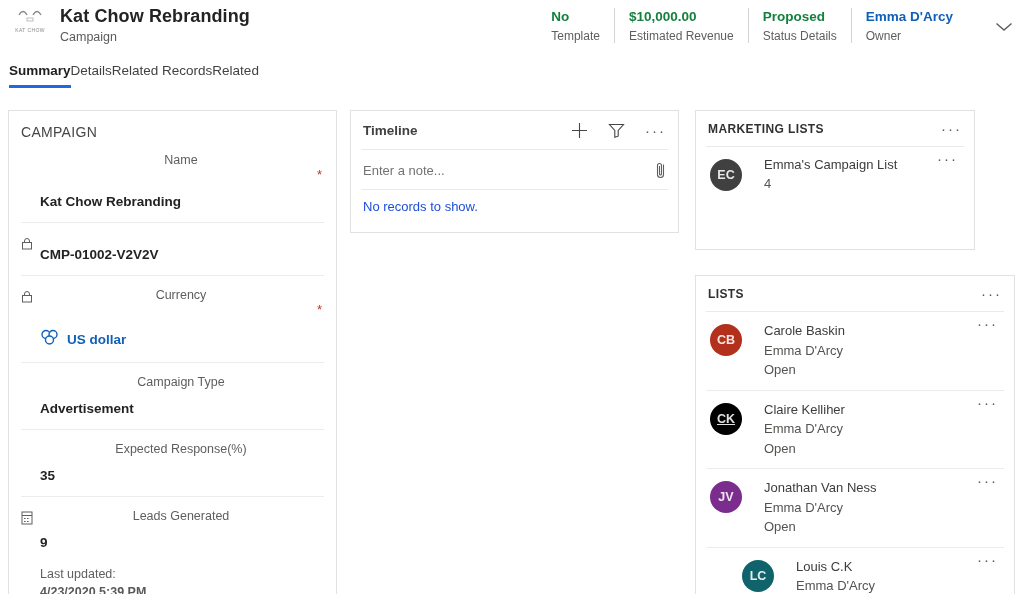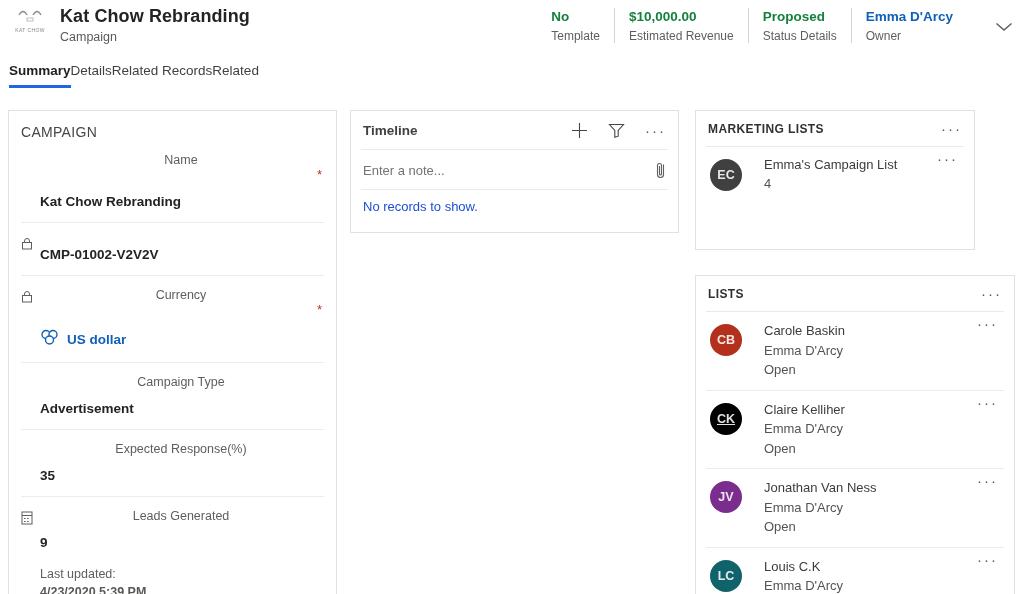--- a/index.html
+++ b/index.html
@@ -275,21 +275,21 @@
       <div class="avatar" style="background-color: rgb(123, 45, 142);">JV</div>
       <div class="item-text">
         <div class="item-line1">Jonathan Van Ness</div>
         <div class="item-line2">Emma D'Arcy</div>
         <div class="item-line3">Open</div>
       </div>
       <span class="item-more more-dots">···</span>
     </div>
 
     <div class="list-item bordered">
-      <div class="avatar" style="background-color: rgb(17, 99, 107);">LC</div>
+      <div class="avatar" style="background-color: rgb(17, 99, 107); margin-left: 32px;">LC</div>
       <div class="item-text">
         <div class="item-line1">Louis C.K</div>
         <div class="item-line2">Emma D'Arcy</div>
 
       </div>
       <span class="item-more more-dots">···</span>
     </div>
   </div>
 
 </div>

